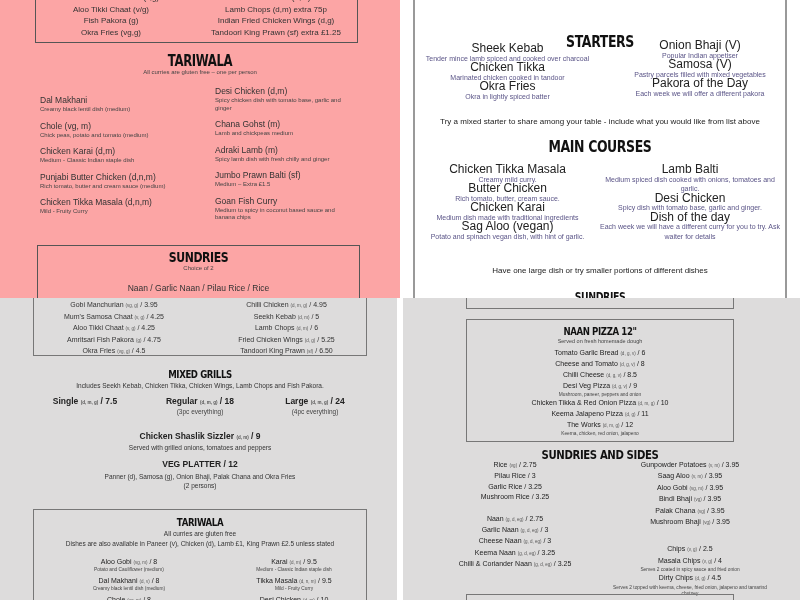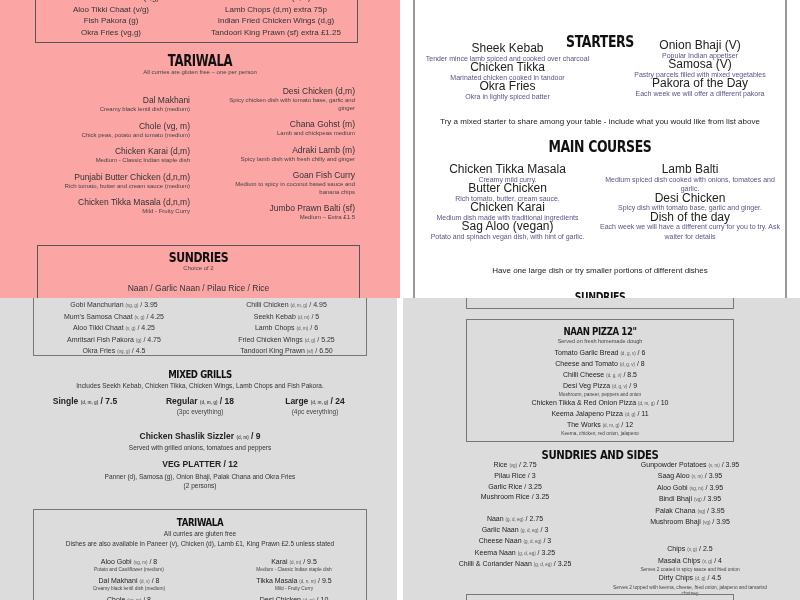--- a/index.html
+++ b/index.html
@@ -16,21 +16,21 @@
 
   
   .tl-box { position: absolute; left: 35px; top: -20px; width: 323px; height: 63px; border: 1.5px solid #555; border-top: none; }
   .tl-box .col { position: absolute; top: 12px; text-align: center; font-size: 8px; line-height: 11.7px; color: #333; }
   .tl-box .col.l { left: 0; width: 150px; }
   .tl-box .col.r { left: 155px; width: 170px; }
   .tl-box .col div { white-space: nowrap; }
 
   .tl-title { position: absolute; top: 52px; left: 0; width: 400px; font-size: 15px; text-align: center; }
   .tl-sub { position: absolute; top: 69px; left: 0; width: 400px; font-size: 6px; text-align: center; color: #444; }
-  .tl-col { position: absolute; text-align: right; }
+  .tl-col { position: absolute; text-align: left; }
   .tl-col .item { margin-bottom: 7px; }
   .tl-col .name { font-size: 8.5px; color: #333; line-height: 11px; }
   .tl-col .desc { font-size: 6px; color: #444; line-height: 7.5px; }
   .tl-col.l { left: 40px; width: 150px; top: 95px; }
   .tl-col.r { left: 215px; width: 140px; top: 86px; }
 
   .tl-sund { position: absolute; left: 37px; top: 245px; width: 323px; height: 70px; border: 1.5px solid #555; border-bottom: none; }
   .tl-sund .t { font-size: 14px; text-align: center; margin-top: 3px; }
   .tl-sund .s { font-size: 6px; text-align: center; color: #444; }
   .tl-sund .o { font-size: 8.5px; text-align: center; margin-top: 12px; color: #333; }
@@ -145,26 +145,26 @@
       </div>
     <div class="item">
         <div class="name">Chana Gohst (m)</div>
         <div class="desc">Lamb and chickpeas medium</div>
       </div>
     <div class="item">
         <div class="name">Adraki Lamb (m)</div>
         <div class="desc">Spicy lamb dish with fresh chilly and ginger</div>
       </div>
     <div class="item">
+        <div class="name">Jumbo Prawn Balti (sf)</div>
+        <div class="desc">Medium – Extra £1.5</div>
+      </div>
+    <div class="item">
         <div class="name">Goan Fish Curry</div>
         <div class="desc">Medium to spicy in coconut based sauce and banana chips</div>
-      </div>
-    <div class="item">
-        <div class="name">Jumbo Prawn Balti (sf)</div>
-        <div class="desc">Medium – Extra £1.5</div>
       </div>
   </div>
 
   <div class="tl-sund">
     <div class="t">
         <span class="heading">SUNDRIES</span>
       </div>
     <div class="s">Choice of 2</div>
     <div class="o">Naan / Garlic Naan / Pilau Rice / Rice</div>
   </div>

